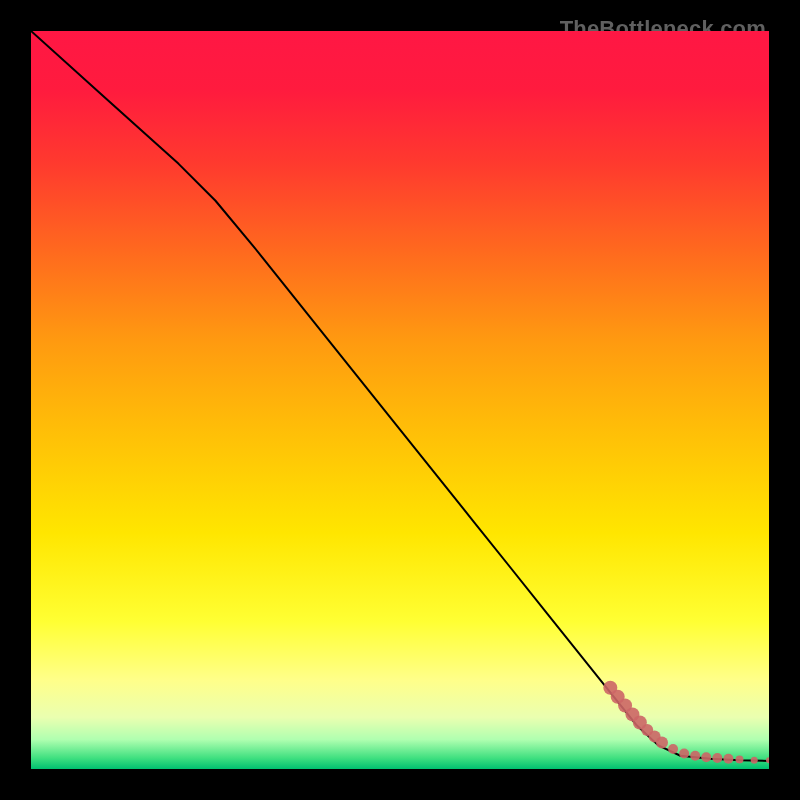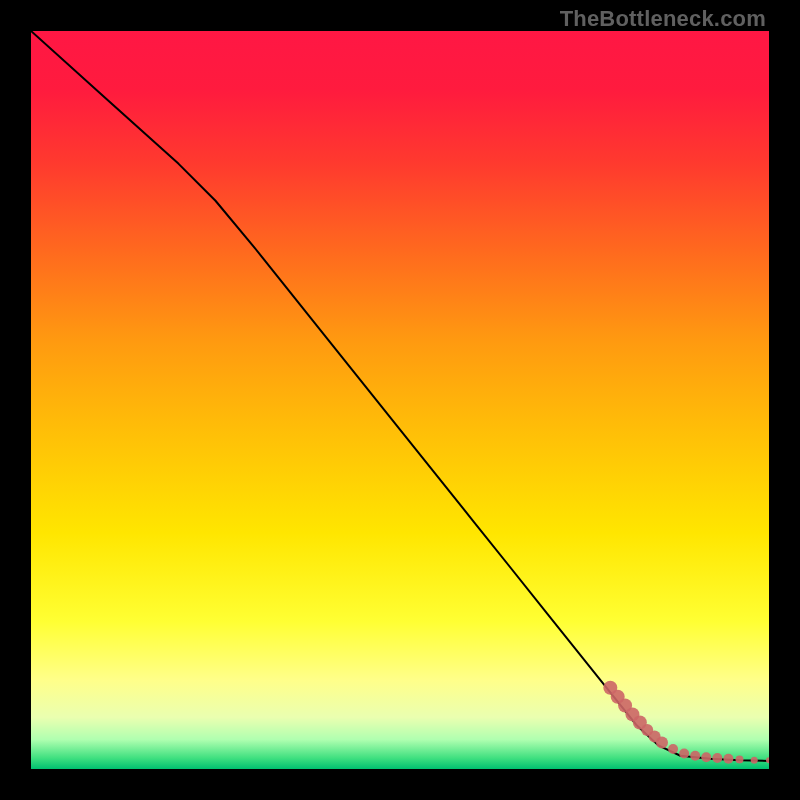--- a/index.html
+++ b/index.html
@@ -24,21 +24,21 @@
     width: 738px;
     height: 738px;
     overflow: visible;
   }
   .gradient {
     position: absolute;
     left: 0; top: 0; width: 100%; height: 100%;
   }
   .watermark {
     position: absolute;
-    top: 6px;
+    top: 16px;
     right: 34px;
     color: #606060;
     font-size: 22px;
     font-weight: 600;
     letter-spacing: 0.2px;
     font-family: Arial, Helvetica, sans-serif;
   }
   svg { display: block; }
 </style>
 </head>

